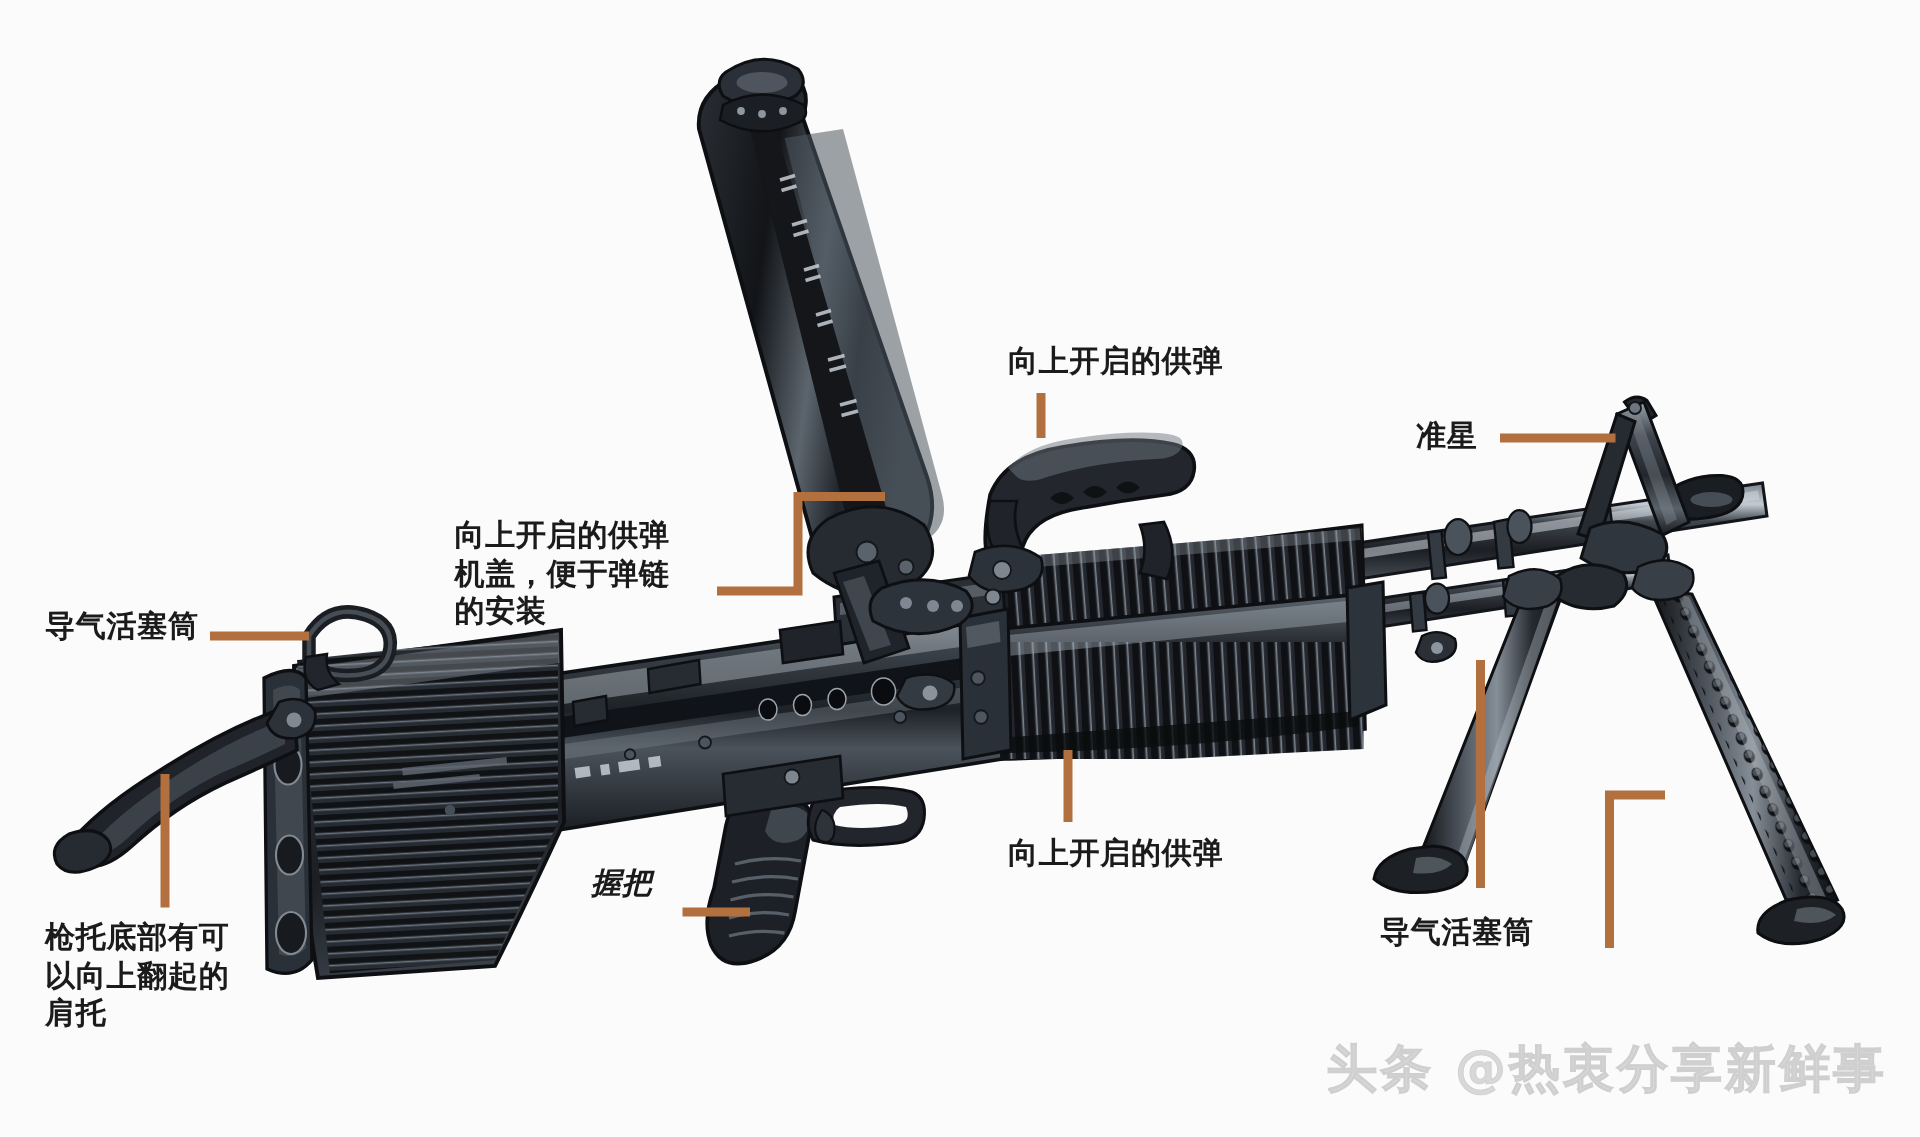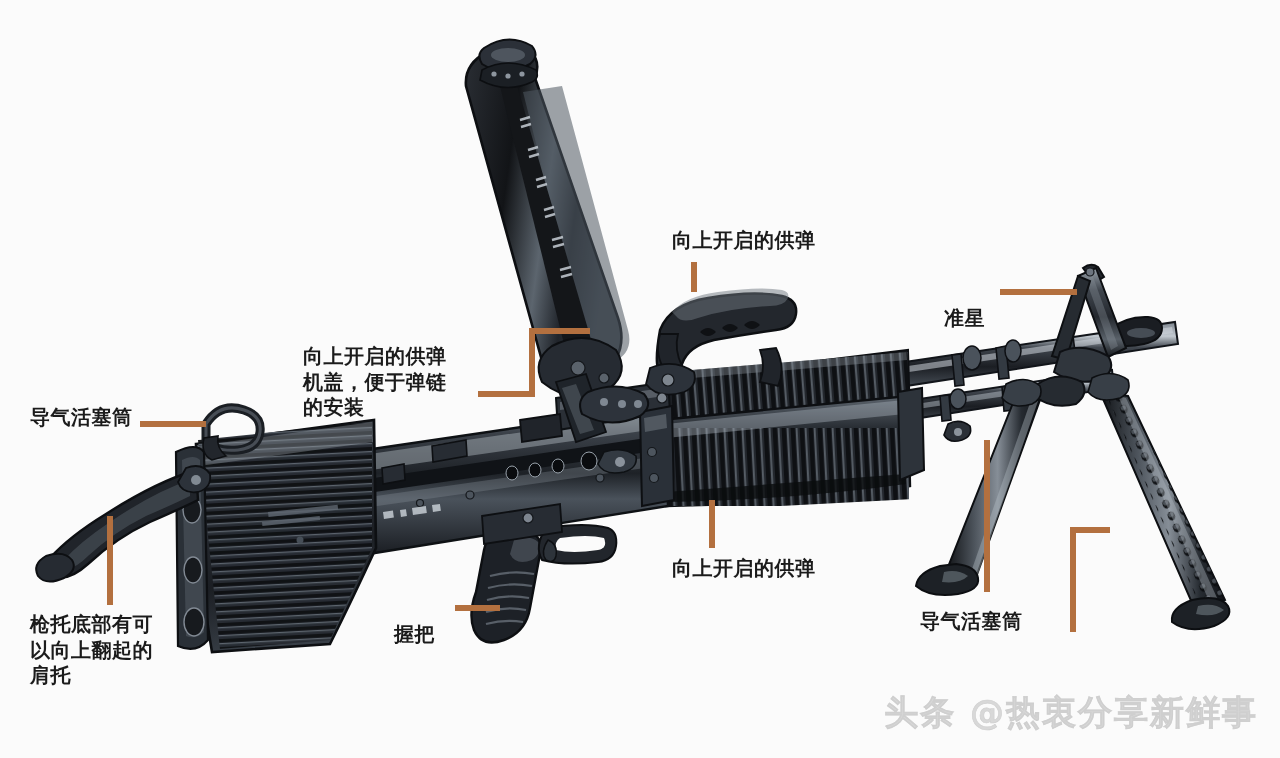--- a/index.html
+++ b/index.html
@@ -410,24 +410,24 @@
   <div class="callout" style="left:30px;top:612px;">枪托底部有可
 以向上翻起的
 肩托</div>
 
   <div class="callout" style="left:303px;top:344px;">向上开启的供弹
 机盖，便于弹链
 的安装</div>
 
   <div class="callout" style="left:672px;top:228px;">向上开启的供弹</div>
 
-  <div class="callout" style="left:944px;top:278px;margin-top:28px;">准星</div>
+  <div class="callout" style="left:944px;top:278px;">准星</div>
 
   <div class="callout" style="left:672px;top:556px;">向上开启的供弹</div>
 
-  <div class="callout" style="left:394px;top:622px;">握把</div>
+  <div class="callout" style="left:394px;top:576px;font-style:italic;">握把</div>
 
   <div class="callout" style="left:920px;top:609px;text-align:right;">导气活塞筒</div>
 
 
   <div class="wm">头条 @热衷分享新鲜事</div>
 
 </div>
 
 </body></html>

